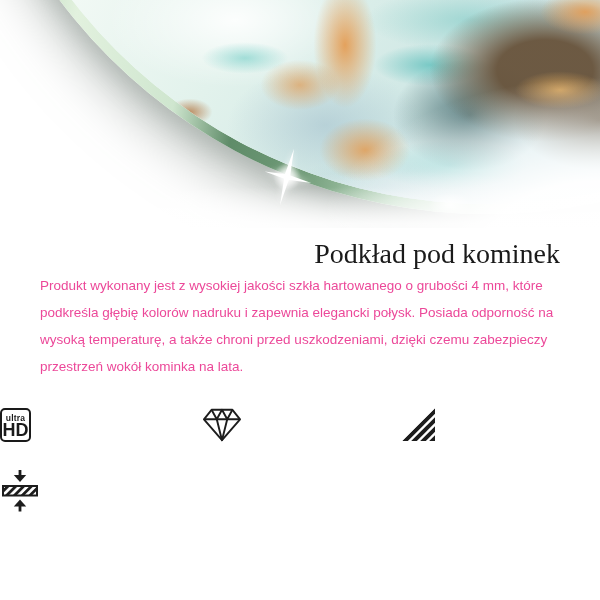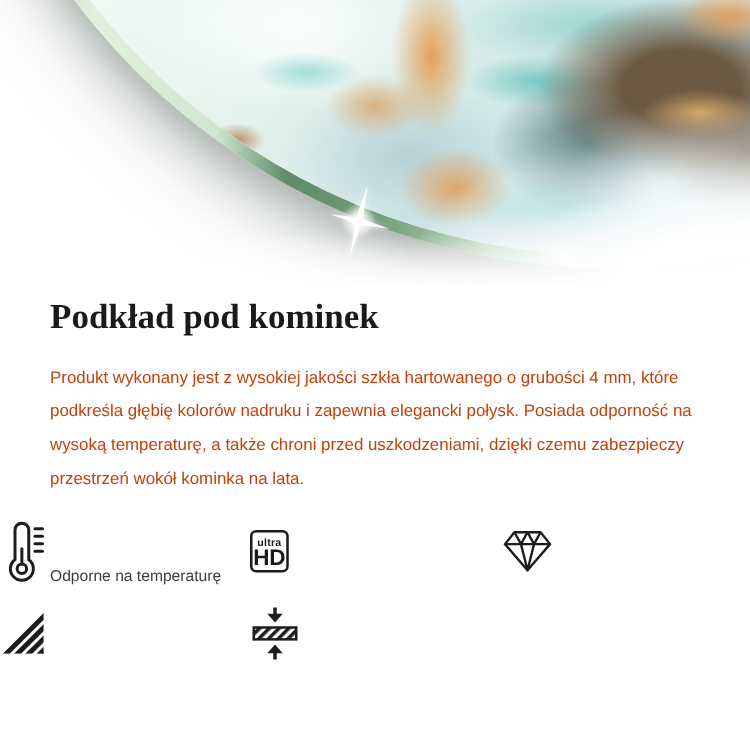--- a/index.html
+++ b/index.html
@@ -56,30 +56,30 @@
   .sparkle { position:absolute; left:255px; top:145px; filter:drop-shadow(0 0 3px rgba(255,255,255,0.9)); }
   .glint {
     position:absolute; left:420px; top:188px; width:60px; height:34px;
     background:radial-gradient(closest-side, rgba(255,255,255,0.9), rgba(255,255,255,0) 72%);
   }
 
   
   .content { padding:8px 40px 0 40px; }
   .title {
     font-family:"Liberation Serif","DejaVu Serif",serif;
-    font-weight:700; font-size:28px; line-height:36px; color:#1a1a1a;
+    font-weight:400; font-size:28px; line-height:36px; color:#1a1a1a;text-align:right;
   }
-  .desc { margin-top:16px; font-size:13.5px; line-height:27px; color:#c2410c; max-width:528px; }
+  .desc { margin-top:0; font-size:13.5px; line-height:27px; color:#ec4899; max-width:528px; }
 
   
   .features {
     margin:18px -40px 0 -40px;
     display:grid; grid-template-columns:repeat(3,1fr); row-gap:12px;
   }
-  .feature { display:flex; flex-direction:row; align-items:flex-end; }
+  .feature { display:flex; flex-direction:column; align-items:flex-start; }
   .feature-icon { height:54px; display:flex; align-items:center; justify-content:center; }
   .feature-label { margin-top:8px; font-size:12.5px; color:#3d3d3d; text-align:center; }
 
   .uhd-box {
     width:31px; height:34px; border:2.5px solid #1a1a1a; border-radius:5px;
     display:flex; flex-direction:column; align-items:center; justify-content:center;
     color:#1a1a1a;
   }
   .uhd-top { font-size:8.5px; font-weight:600; line-height:9px; letter-spacing:0.2px; }
   .uhd-bottom { font-size:18px; font-weight:800; line-height:14px; }
@@ -112,36 +112,20 @@
   </div>
 
   <div class="content">
     <h1 class="title">
       <span>Podkład pod kominek</span><br>
     </h1>
     <p class="desc">Produkt wykonany jest z wysokiej jakości szkła hartowanego o grubości 4 mm, które podkreśla głębię kolorów nadruku i zapewnia elegancki połysk. Posiada odporność na wysoką temperaturę, a także chroni przed uszkodzeniami, dzięki czemu zabezpieczy przestrzeń wokół kominka na lata.</p>
 
     <div class="features">
 
-      <div class="feature">
-        <div class="feature-icon">
-          <svg width="40" height="52" viewBox="0 0 40 52">
-            <g fill="none" stroke="#1d1d1d" stroke-width="2.4" stroke-linecap="round">
-              <path d="M12 32.7 L12 9 A5.5 5.5 0 0 1 23 9 L23 32.7 A9.2 9.2 0 1 1 12 32.7 Z"></path>
-              <circle cx="17.5" cy="40" r="3.8"></circle>
-              <line x1="17.5" y1="24" x2="17.5" y2="36.2"></line>
-              <line x1="28" y1="8" x2="34" y2="8"></line>
-              <line x1="28" y1="14" x2="34" y2="14"></line>
-              <line x1="28" y1="20" x2="34" y2="20"></line>
-              <line x1="28" y1="26" x2="34" y2="26"></line>
-            </g>
-          </svg>
-        </div>
-        <div class="feature-label">Odporne na temperaturę</div>
-      </div>
 
       <div class="feature">
         <div class="feature-icon">
           <div class="uhd-box">
             <span class="uhd-top">ultra</span>
             <span class="uhd-bottom">HD</span>
           </div>
         </div>
       </div>
 

